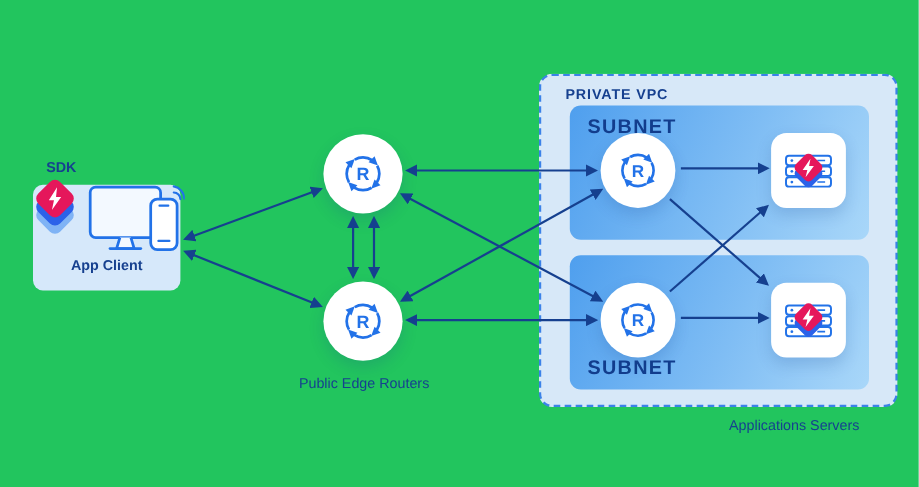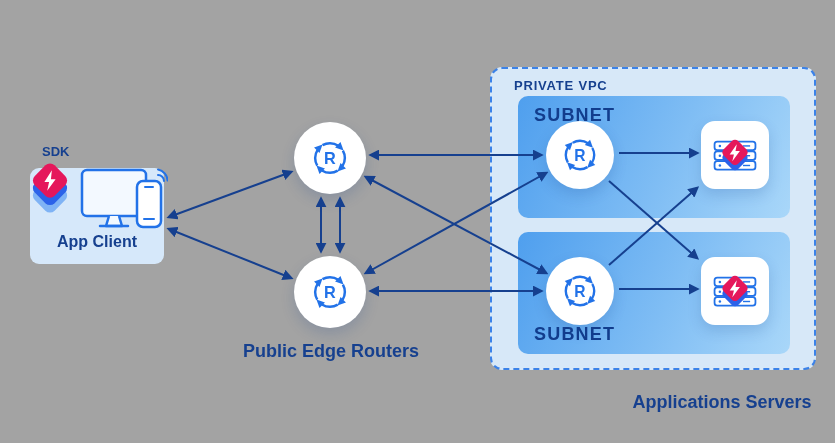--- a/index.html
+++ b/index.html
@@ -1,17 +1,17 @@
 <!DOCTYPE html>
 <html><head>
 <meta charset="utf-8">
 <style>
   html,body{margin:0;padding:0;}
   body{background:#e9edf2;font-family:"Liberation Sans",sans-serif;}
-  #canvas{position:relative;width:835px;height:443px;background:#a3a3a3;overflow:hidden;}
+  #canvas{position:relative;width:835px;height:443px;background:#22c55e;overflow:hidden;}
   .abs{position:absolute;}
   
   .client-box{left:30px;top:168px;width:134px;height:96px;background:#d6e8fa;border-radius:9px;z-index:1;}
   .vpc{left:490px;top:67px;width:326px;height:303px;background:#d7e8f8;border:2px dashed #3b82e8;border-radius:12px;box-sizing:border-box;z-index:1;}
   .vpc-label{left:22px;top:9px;font-size:13px;font-weight:bold;color:#16408f;letter-spacing:.8px;}
   .subnet{left:26px;width:272px;height:122px;border-radius:10px;background:linear-gradient(115deg,#4f9fee 0%,#7fbdf4 55%,#a9d7f9 100%);}
   .subnet-1{top:27px;}
   .subnet-2{top:163px;}
   .subnet-label{position:absolute;left:16px;font-size:18px;font-weight:bold;color:#123d8d;letter-spacing:1.2px;}
   .subnet-label.top{top:9px;}
@@ -20,28 +20,28 @@
   #arrows{left:0;top:0;z-index:2;}
   
   .circle{background:#fff;border-radius:50%;box-shadow:0 6px 14px rgba(21,64,143,.18);display:flex;align-items:center;justify-content:center;z-index:3;}
   .tile{background:#fff;border-radius:14px;box-shadow:0 6px 14px rgba(21,64,143,.18);display:flex;align-items:center;justify-content:center;z-index:3;}
   .pub-top{left:294px;top:122px;width:72px;height:72px;}
   .pub-bottom{left:294px;top:256px;width:72px;height:72px;}
   .priv-top{left:546px;top:121px;width:68px;height:68px;}
   .priv-bottom{left:546px;top:257px;width:68px;height:68px;}
   .tile-top{left:701px;top:121px;width:68px;height:68px;}
   .tile-bottom{left:701px;top:257px;width:68px;height:68px;}
-  .caption{font-size:18px;font-weight:bold;color:#16408f;transform:translateX(-50%);white-space:nowrap;z-index:3;}
+  .caption{font-size:13px;font-weight:normal;color:#16408f;transform:translateX(-50%);white-space:nowrap;z-index:3;}
   .cap-public{left:331px;top:341px;}
   .cap-private{left:579px;top:379px;}
-  .cap-servers{left:722px;top:379px;margin-top:13px;}
+  .cap-servers{left:722px;top:379px;}
   .sdk-label{left:42px;top:144px;font-size:13px;font-weight:bold;color:#16408f;z-index:3;}
   .sdk-logo{left:22px;top:156px;z-index:4;}
   .devices{left:80px;top:164px;z-index:3;}
-  .client-label{left:97px;top:233px;font-size:16px;font-weight:bold;color:#16408f;transform:translateX(-50%);z-index:3;}
+  .client-label{left:97px;top:233px;font-size:13px;font-weight:bold;color:#16408f;transform:translateX(-50%);z-index:3;}
 </style>
 </head>
 <body>
 
 <div id="canvas">
 
   <svg width="0" height="0" style="position:absolute" aria-hidden="true">
     <defs>
       <symbol id="router-glyph" viewBox="0 0 48 48">
         <circle cx="24" cy="24" r="15.5" fill="none" stroke="#2272e8" stroke-width="2.6" stroke-dasharray="17.35 7" stroke-dashoffset="8.65"></circle>

